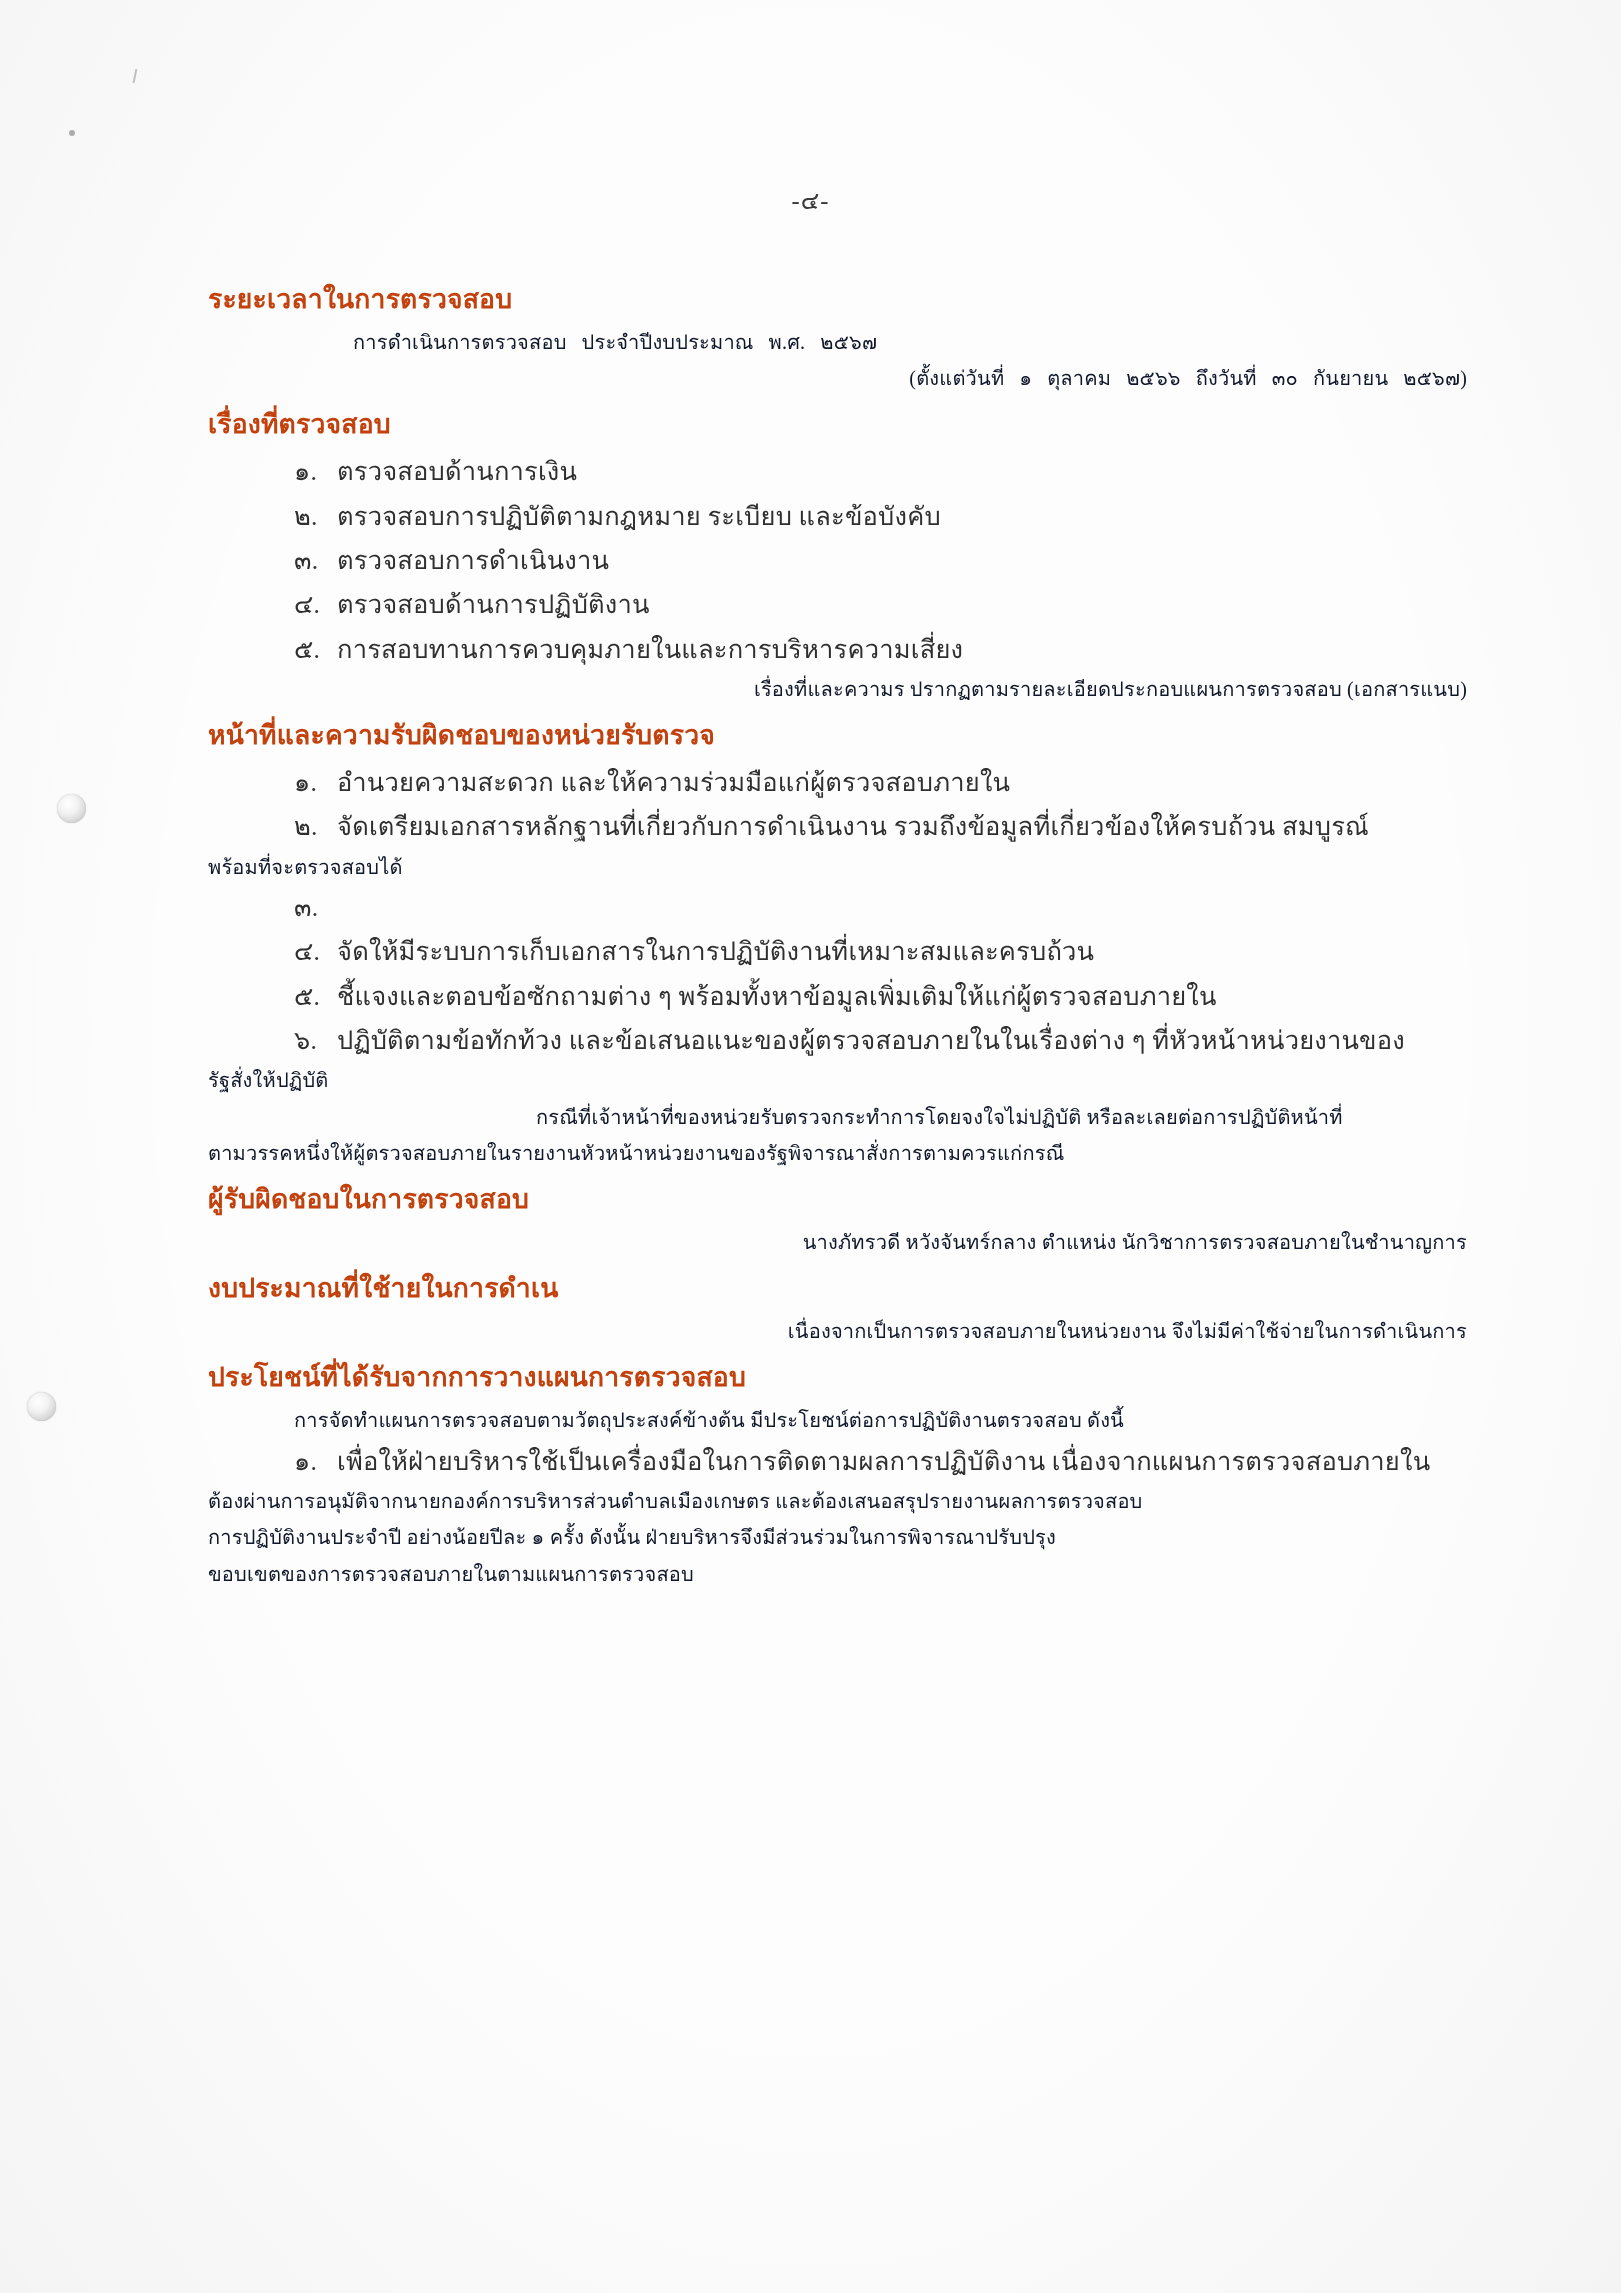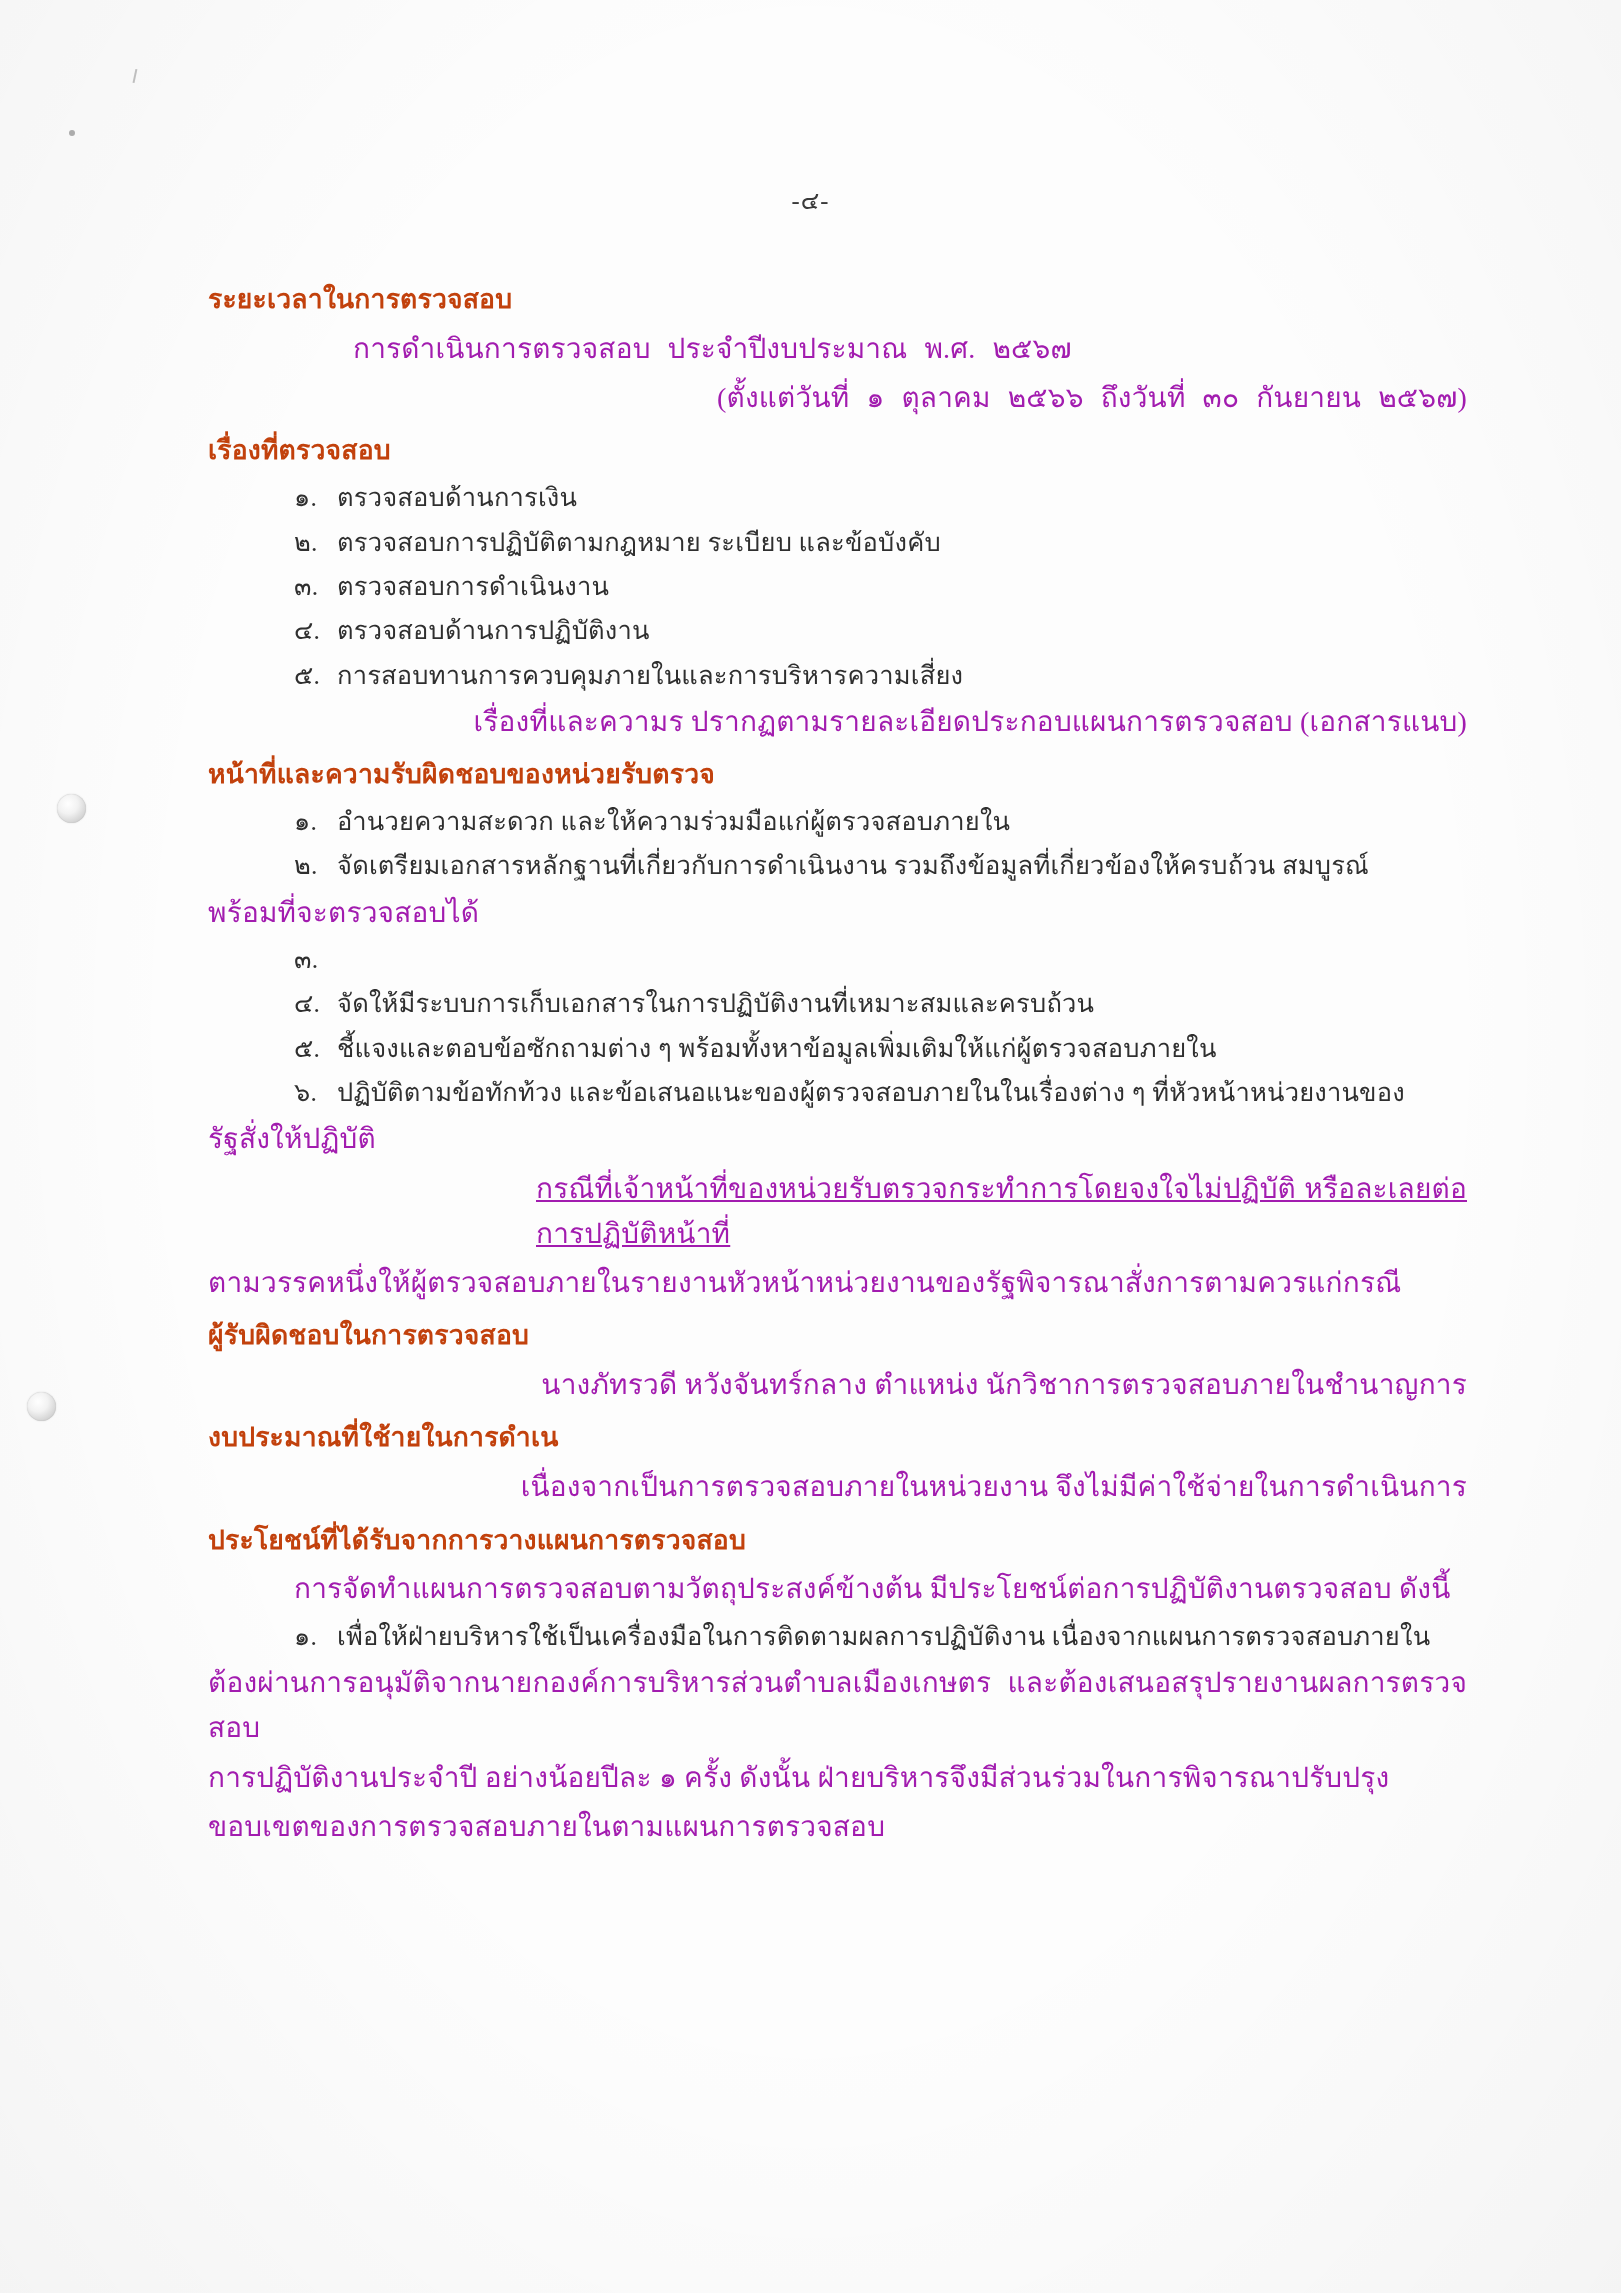--- a/index.html
+++ b/index.html
@@ -92,30 +92,30 @@
   .heading {
     font-size: 26.5px;
     font-weight: bold;
     color: #c2410c;
     margin: 0 0 5.9px 0;
     line-height: 1.55;
     letter-spacing: 0.2px;
   }
 
   .para {
-    font-size: 28px;
+    font-size: 20px;
     line-height: 1.62;
-    color: #a21caf;
+    color: #0f172a;
     margin: 0 0 3.9px 0;
     letter-spacing: 0.2px;
   }
 
   .indent-1 { padding-left: 86px; }
   .indent-2 { padding-left: 145px; }
-  .indent-deep { padding-left: 328px; text-decoration: underline; }
+  .indent-deep { padding-left: 328px; }
 
   .block-gap-sm { margin-bottom: 9.8px; text-align: right; }
 
   .list {
     margin: 0;
     padding: 0;
     list-style: none;
   }
   .list li {
     font-size: 25.5px;

